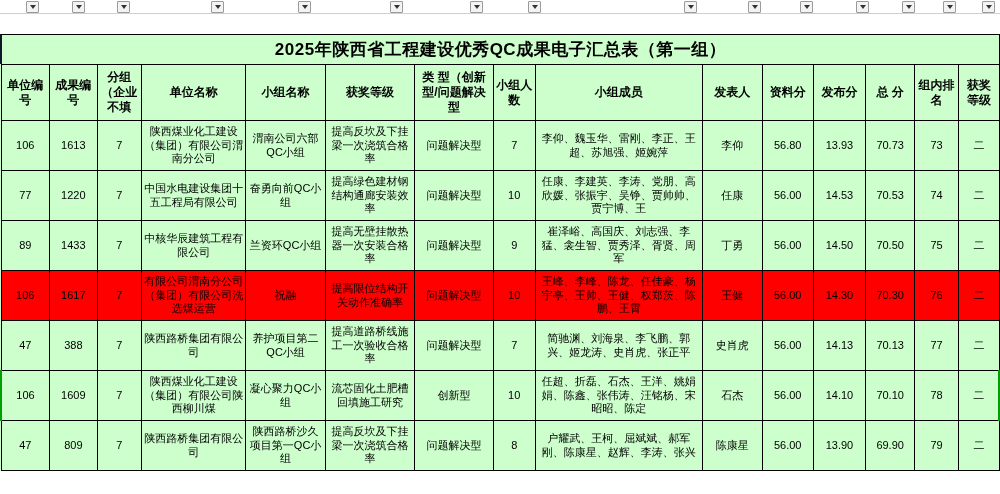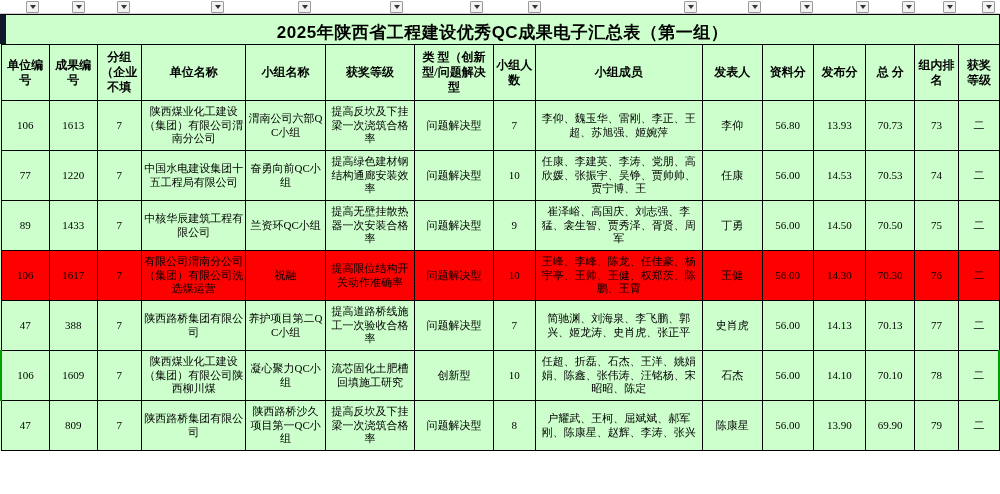--- a/index.html
+++ b/index.html
@@ -39,40 +39,40 @@
     content: "";
     width: 0; height: 0;
     border-left: 3px solid transparent;
     border-right: 3px solid transparent;
     border-top: 4px solid #333;
   }
   
   .title-row {
     height: 30px;
     background: #ccffcc;
-    border-left: 6px solid #0f172a;
+    border-left: 2px solid #0f172a;
     border-right: 1px solid #000;
     border-top: 1px solid #000;
     display: flex;
-    align-items: flex-end;
+    align-items: center;
     justify-content: center;
+    margin-top: 20px;
   }
   .title-row .title-text {
     font-size: 17px;
     font-weight: bold;
     color: #000;
     letter-spacing: 0.5px;
   }
   
   table.qc {
     border-collapse: collapse;
     table-layout: fixed;
     width: 1000px;
     background: #ccffcc;
-    font-family: Liberation Serif, serif;
   }
   table.qc th, table.qc td {
     border: 1px solid #000000;
     font-size: 11px;
     color: #000;
     text-align: center;
     vertical-align: middle;
     padding: 1px 2px;
     line-height: 1.25;
     overflow: hidden;

